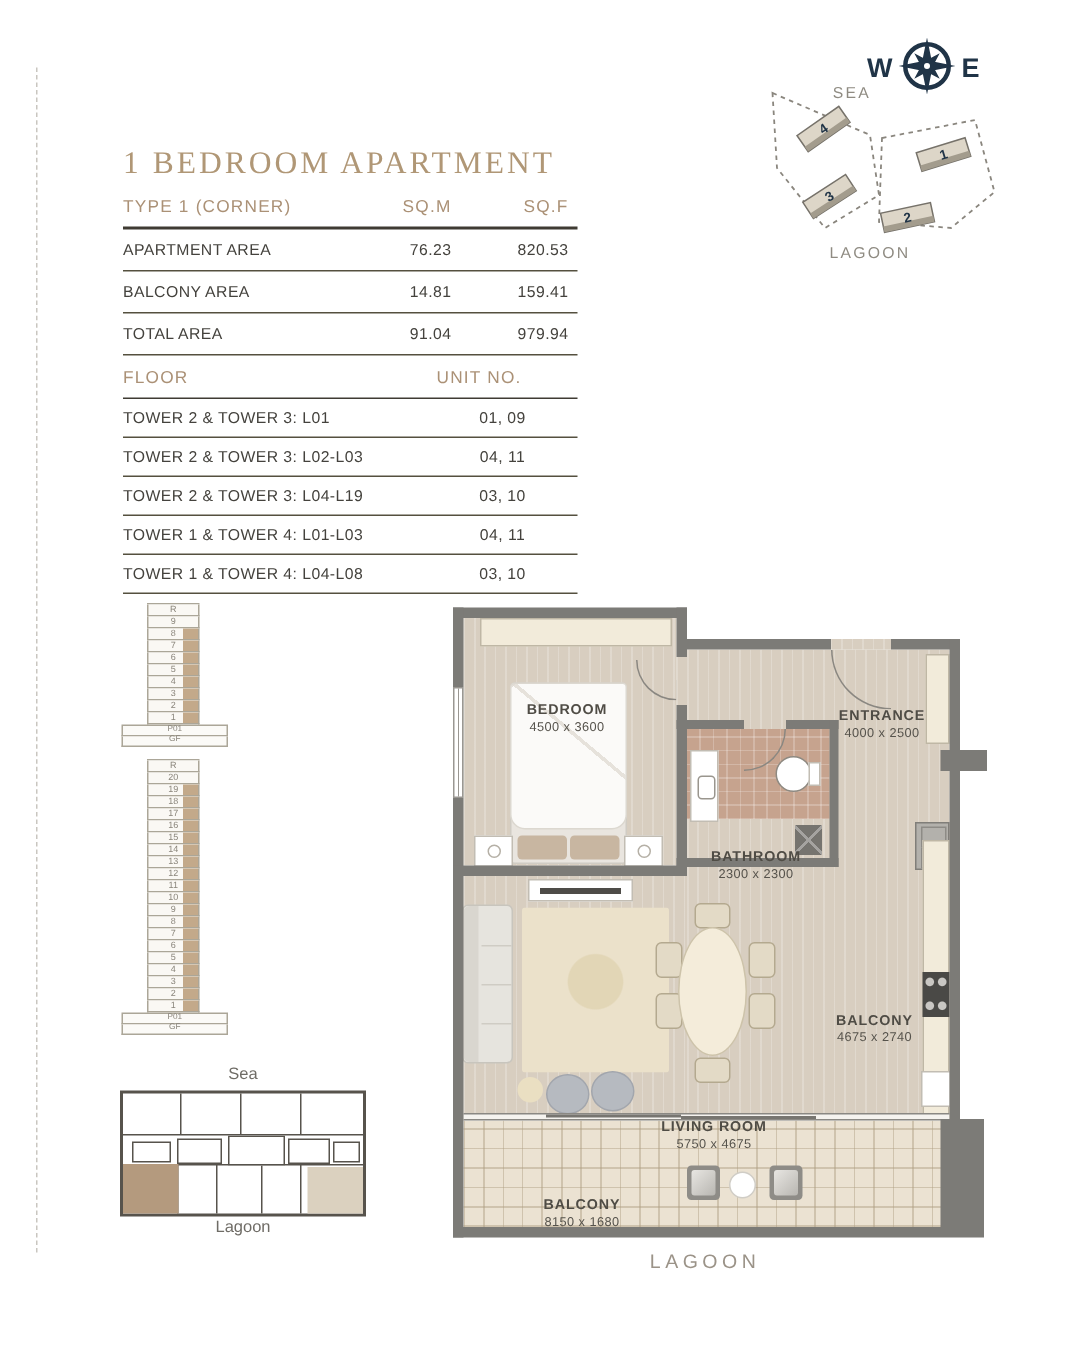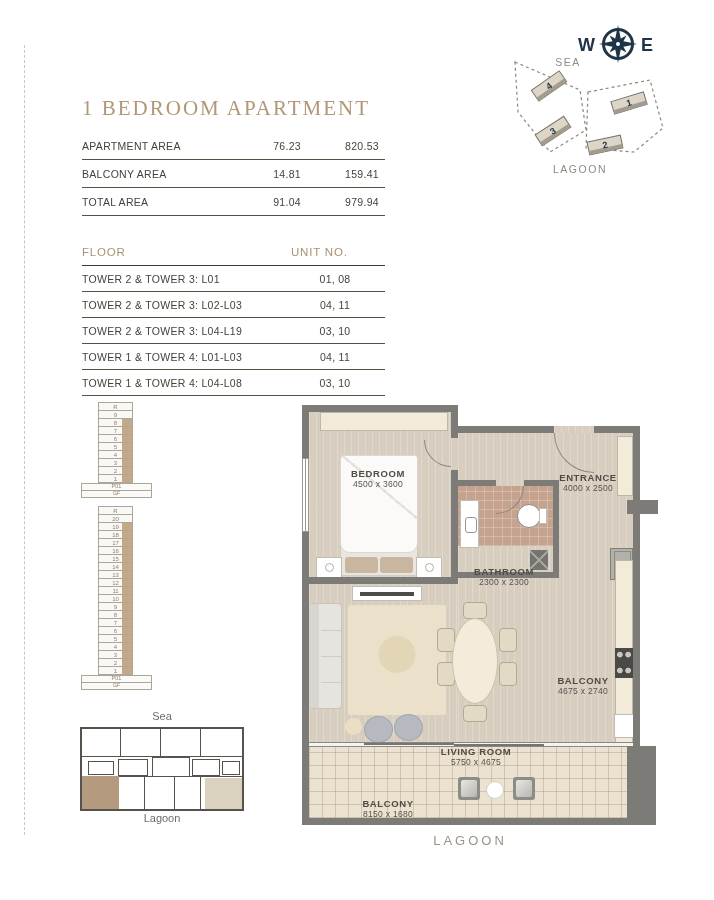--- a/index.html
+++ b/index.html
@@ -69,20 +69,25 @@
 </head>
 <body>
 
 <div class="page">
 
   <div class="abs fold"></div>
 
   <div class="abs title">1 BEDROOM APARTMENT</div>
 
   <div class="abs tbl" style="top:132px;">
+    <div class="thead">
+      <span class="alabel">TYPE 1 (CORNER)</span>
+      <span class="num">SQ.M</span>
+      <span class="num2">SQ.F</span>
+    </div>
     <div>
 
         <div class="arow">
           <span class="alabel">APARTMENT AREA</span>
           <span class="num">76.23</span>
           <span class="num2">820.53</span>
         </div>
 
         <div class="arow">
           <span class="alabel">BALCONY AREA</span>
@@ -100,21 +105,21 @@
 
   <div class="abs tbl" style="top:246px;">
     <div class="thead" style="border-bottom-width:1.5px;">
       <span class="flabel">FLOOR</span>
       <span class="ucol">UNIT NO.</span>
     </div>
     <div>
 
         <div class="frow">
           <span class="flabel">TOWER 2 &amp; TOWER 3: L01</span>
-          <span class="uval">01, 08</span>
+          <span class="uval">01, 09</span>
         </div>
 
         <div class="frow">
           <span class="flabel">TOWER 2 &amp; TOWER 3: L02-L03</span>
           <span class="uval">04, 11</span>
         </div>
 
         <div class="frow">
           <span class="flabel">TOWER 2 &amp; TOWER 3: L04-L19</span>
           <span class="uval">03, 10</span>

